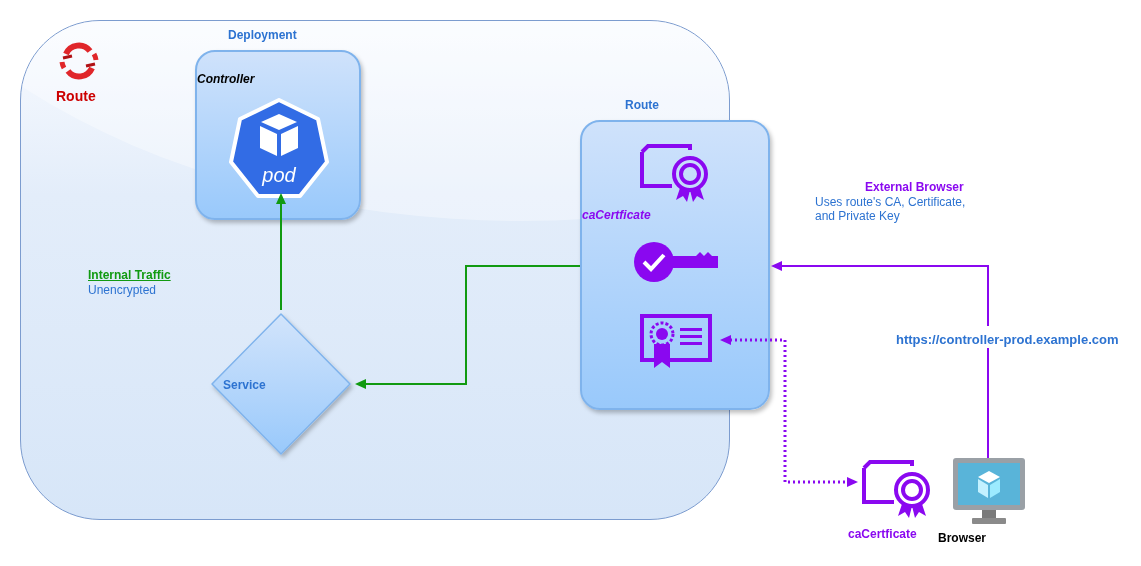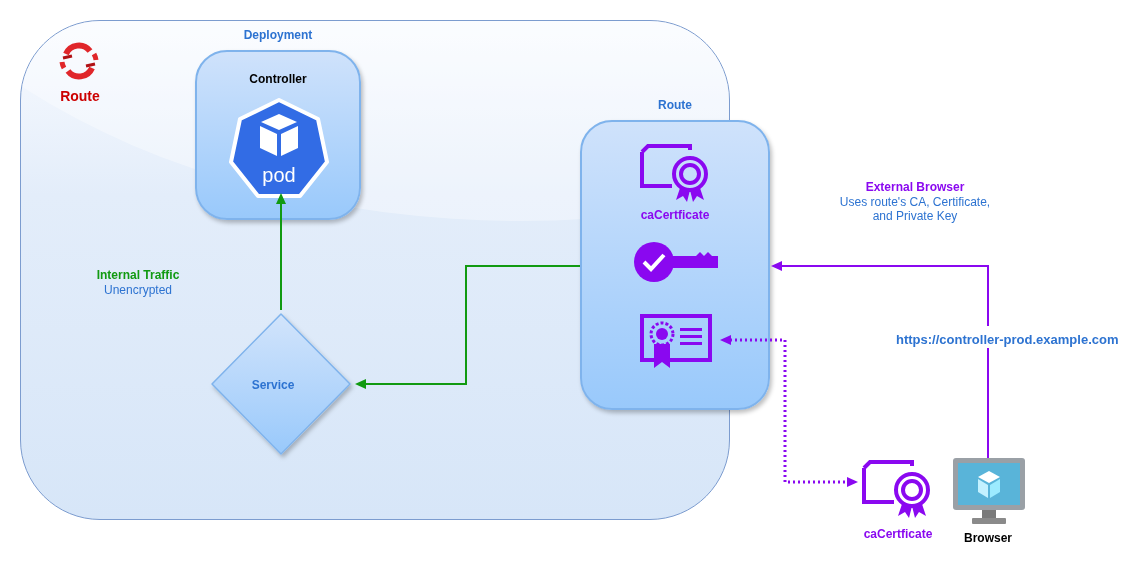--- a/index.html
+++ b/index.html
@@ -2,26 +2,26 @@
 <html><head>
 <meta charset="utf-8">
 <style>
   html,body{margin:0;padding:0;background:#fff;}
   body{width:1141px;height:566px;position:relative;overflow:hidden;font-family:"Liberation Sans",sans-serif;}
   .abs{position:absolute;}
   .prod-box{left:20px;top:20px;width:710px;height:500px;border:1px solid #7c9ccf;border-radius:80px;
     background:linear-gradient(180deg,#f9fbff 0%,#e3edfa 35%,#d7e6f8 100%);box-sizing:border-box;overflow:hidden;}
   .prod-box .sheen{position:absolute;left:-200px;top:-700px;width:1400px;height:900px;border-radius:50%;
     background:rgba(255,255,255,0.35);}
-  .lbl{position:absolute;font-weight:bold;font-size:12px;text-align:center;white-space:nowrap;}
+  .lbl{position:absolute;font-weight:bold;font-size:12px;text-align:left;white-space:nowrap;}
   .blue{color:#2d73d1;}
   .purple{color:#8a08f0;}
-  .green{color:#119a11;}
-  .card{position:absolute;border:2px solid #7fb3ec;border-radius:32px;box-sizing:border-box;
-    background:linear-gradient(180deg,#cfe2fb 0%,#99c9fb 100%);box-shadow:2px 3px 4px rgba(0,0,0,0.25);}
+  .green{color:#119a11;text-decoration:underline;}
+  .card{position:absolute;border:2px solid #7fb3ec;border-radius:20px;box-sizing:border-box;
+    background:linear-gradient(180deg,#cfe2fb 0%,#99c9fb 100%);box-shadow:2px 3px 4px rgba(0,0,0,0.25);font-style:italic;}
   svg.wire{position:absolute;left:0;top:0;width:1141px;height:566px;pointer-events:none;}
   .plain{font-weight:normal;}
 </style>
 </head>
 <body>
 
 <div class="abs prod-box">
   <div class="sheen"></div>
 </div>
 

